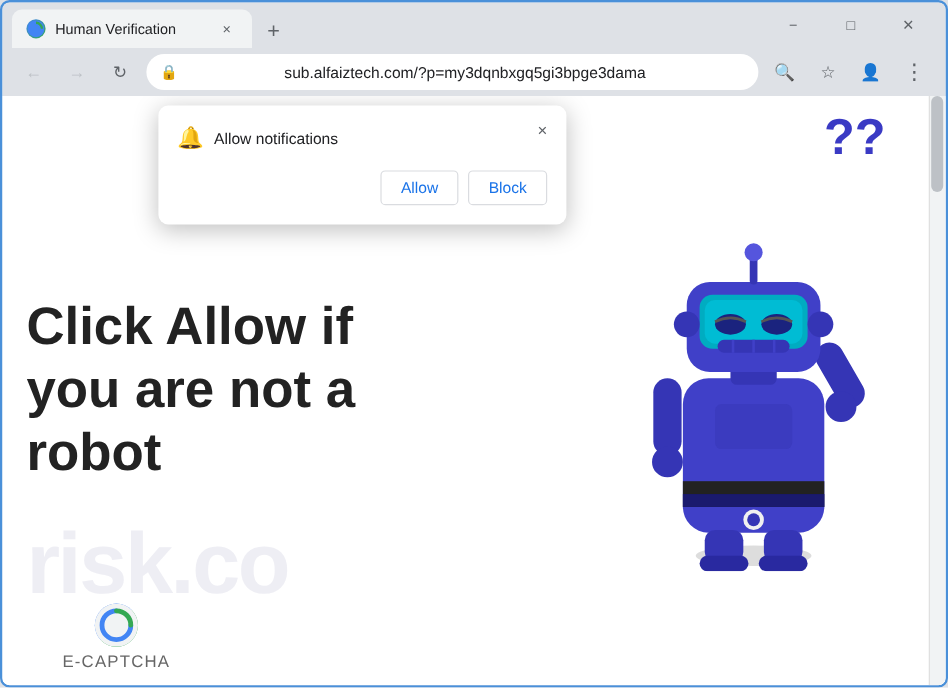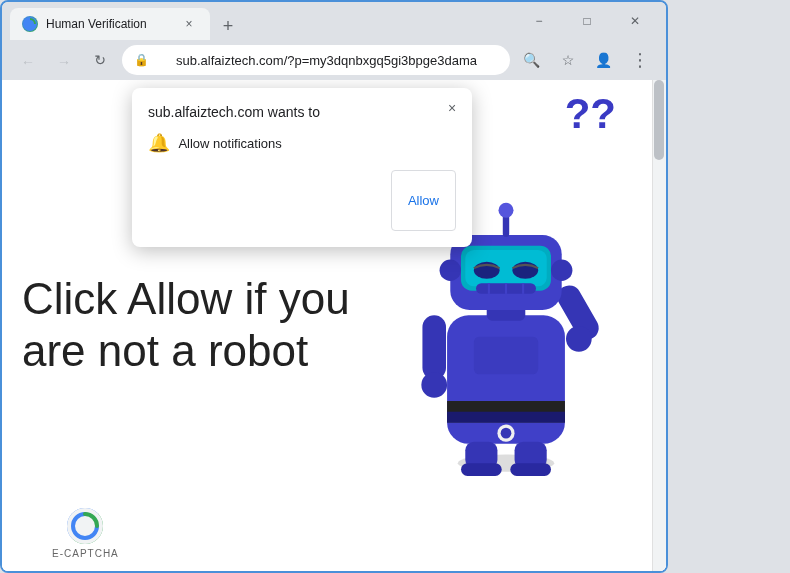--- a/index.html
+++ b/index.html
@@ -1,20 +1,20 @@
 <!DOCTYPE html>
 <html><head>
   <meta charset="utf-8">
   <style>
     * { margin: 0; padding: 0; box-sizing: border-box; }
     body { width: 790px; height: 573px; font-family: 'Segoe UI', Arial, sans-serif; overflow: hidden; background: #dee1e6; }
 
     
     .browser-window {
-      width: 668px;
+      width: 790px;
       height: 573px;
       border: 2px solid #4a90d9;
       border-radius: 8px;
       overflow: hidden;
       display: flex;
       flex-direction: column;
       background: #f1f3f4;
     }
 
     
@@ -182,21 +182,21 @@
       pointer-events: none;
     }
 
     
     .main-text {
       position: absolute;
       left: 20px;
       top: 50%;
       transform: translateY(-50%);
       font-size: 44px;
-      font-weight: normal;
+      font-weight: bold;
       color: #222;
       line-height: 1.2;
       width: 340px;
     }
 
     
     .robot-container {
       position: absolute;
       right: 20px;
       top: 0;
@@ -231,21 +231,21 @@
     .ecaptcha-logo {
       width: 36px; height: 36px;
       border-radius: 50%;
       background: linear-gradient(135deg, #4285f4 50%, #34a853 50%);
       display: flex; align-items: center; justify-content: center;
       font-size: 20px; font-weight: bold; color: white;
       font-family: Arial;
     }
 
     .ecaptcha-text {
-      font-size: 10px;
+      font-size: 14px;
       color: #666;
       letter-spacing: 1px;
     }
 
     
     .scrollbar {
       position: absolute;
       right: 0;
       top: 0;
       bottom: 0;
@@ -312,21 +312,21 @@
       color: #202124;
     }
 
     .popup-buttons {
       display: flex;
       justify-content: flex-end;
       gap: 8px;
     }
 
     .btn-allow {
-      padding: 22px 16px;
+      padding: 4px 16px;
       border: 1px solid #dadce0;
       border-radius: 4px;
       background: #fff;
       color: #1a73e8;
       font-size: 13px;
       cursor: pointer;
       font-weight: 500;
     }
 
     .btn-block {
@@ -379,20 +379,21 @@
     </div>
     <div class="url-action-btn">🔍</div>
     <div class="url-action-btn">☆</div>
     <div class="url-action-btn">👤</div>
     <div class="menu-btn">⋮</div>
   </div>
 
   <div class="page-content">
     <div class="page-bg">
 
+      <div class="watermark">risk.co</div>
 
       <div class="main-text">Click Allow if you are not a robot</div>
 
       <div class="ecaptcha">
         <div class="ecaptcha-logo">
           <svg width="36" height="36" viewBox="0 0 36 36">
             <circle cx="18" cy="18" r="18" fill="#f1f3f4"></circle>
             <path d="M18 6 A12 12 0 1 0 30 18" stroke="#4285f4" stroke-width="4" fill="none" stroke-linecap="round"></path>
             <path d="M30 18 A12 12 0 0 0 18 6" stroke="#34a853" stroke-width="4" fill="none" stroke-linecap="round"></path>
           </svg>
@@ -458,25 +459,25 @@
           <rect x="104" y="268" width="38" height="12" rx="6" fill="#2929a0"></rect>
         </svg>
       </div>
 
       <div class="scrollbar">
         <div class="scrollbar-thumb"></div>
       </div>
 
       <div class="notification-popup">
         <div class="popup-close">×</div>
-        <div class="popup-title">sub.alfaiztech.com wants to</div>
         <div class="popup-row">
           <span class="popup-bell">🔔</span>
           <span class="popup-notification-text">Allow notifications</span>
         </div>
         <div class="popup-buttons">
           <button class="btn-allow">Allow</button>
+          <button class="btn-block">Block</button>
         </div>
       </div>
 
     </div>
   </div>
 </div>
 
 </body></html>

